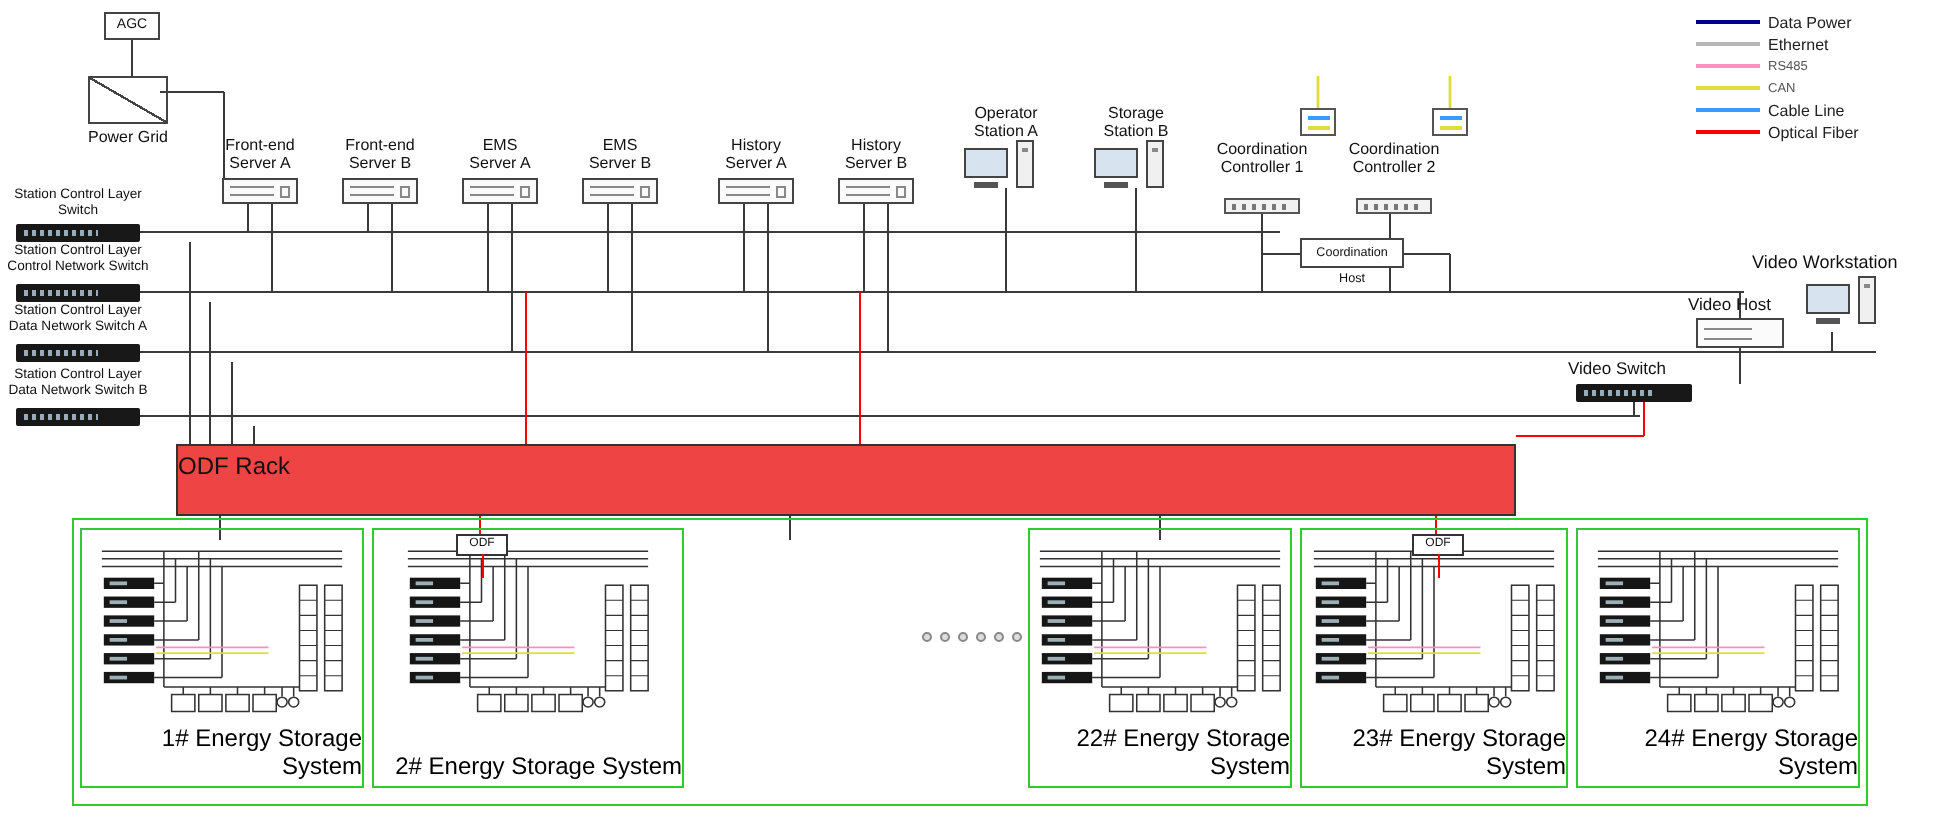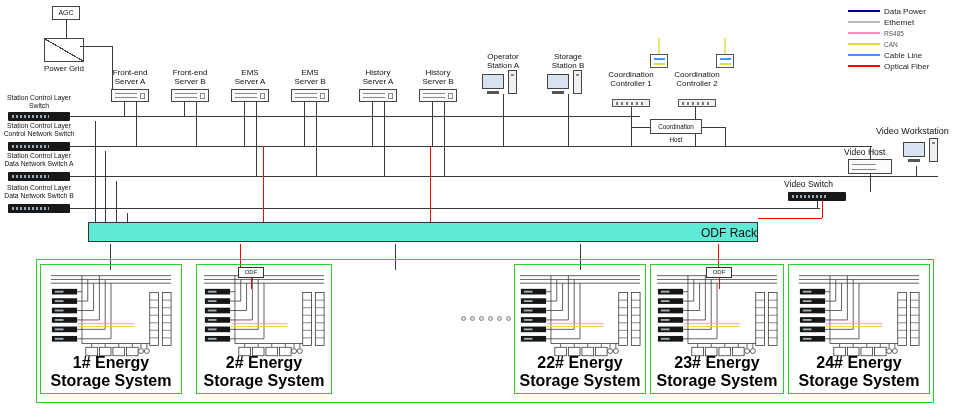--- a/index.html
+++ b/index.html
@@ -37,27 +37,27 @@
   .sw-lbl { left:0; width:78px; font-size:6.8px; line-height:1.2; text-align:center; }
   .switch-bar { height:9px; background:#181818; border-radius:1px; }
   .switch-bar::before { content:""; position:absolute; left:4px; top:3px; width:60%; height:3px;
                         background:repeating-linear-gradient(90deg,#9ab 0 2px,transparent 2px 4px); }
 
   .vid-lbl { font-size:8.5px; text-align:left; }
   .host-unit { width:44px; height:15px; border:1px solid #444; background:#fbfbfb; }
   .host-unit::before { content:""; position:absolute; left:3px; top:4px; width:24px; border-top:1px solid #888; }
   .host-unit::after  { content:""; position:absolute; left:3px; top:9px; width:24px; border-top:1px solid #888; }
 
-  .odf { left:88px; top:222px; width:670px; height:20px; border:1px solid #333; background:#5eead4;
-         font-size:12px; text-align:right; line-height:20px; }
+  .odf { left:88px; top:222px; width:670px; height:36px; border:1px solid #333; background:#ef4444;
+         font-size:12px; text-align:left; line-height:20px; }
 
   .ess-outer { left:36px; top:259px; width:898px; height:144px; border:1px solid #2ecc2e; }
   .ess-box { top:264px; height:130px; border:1px solid #2ecc2e; }
   .mini { position:absolute; left:50%; transform:translateX(-50%); top:5px; width:124px; height:98px; }
-  .ess-label { position:absolute; left:0; right:0; bottom:3px; text-align:center; font-size:16px; color:#000;font-weight:bold; }
+  .ess-label { position:absolute; left:0; right:0; bottom:3px; text-align:right; font-size:12px; color:#000; }
   .mini-odf { position:absolute; top:2px; width:26px; height:11px; border:1px solid #333; background:#fff;
               font-size:6px; line-height:9px; text-align:center; z-index:2; }
   .mini-odf::after { content:""; position:absolute; left:50%; top:100%; height:12px; border-left:1px solid #f00; }
   .dots { display:flex; gap:4px; }
   .dot { width:5px; height:5px; border:1px solid #888; border-radius:50%; background:#ddd; }
 
   .legend { left:848px; top:6px; width:118px; }
   .leg-row { display:flex; align-items:center; height:10px; margin-bottom:1px; }
   .leg-swatch { width:32px; height:2px; margin-right:4px; flex:none; }
   .leg-lbl { font-size:8px; color:#222; white-space:nowrap; }
@@ -238,21 +238,21 @@
 
   <div class="abs ess-outer"></div>
 
   <div class="abs ess-box" style="left:40px;width:142px">
     <svg class="mini" viewBox="0 0 128 104" preserveAspectRatio="none">
         <use href="#ess-sym"></use>
       </svg>
     <div class="ess-label">1# Energy Storage System</div>
   </div>
 
-  <div class="abs ess-box" style="left:196px;width:136px">
+  <div class="abs ess-box" style="left:186px;width:156px">
     <div class="mini-odf" style="left:41px">ODF</div>
     <svg class="mini" viewBox="0 0 128 104" preserveAspectRatio="none">
         <use href="#ess-sym"></use>
       </svg>
     <div class="ess-label">2# Energy Storage System</div>
   </div>
 
 
   <div class="abs dots" style="left:461px;top:316px">
     <span class="dot"></span>

